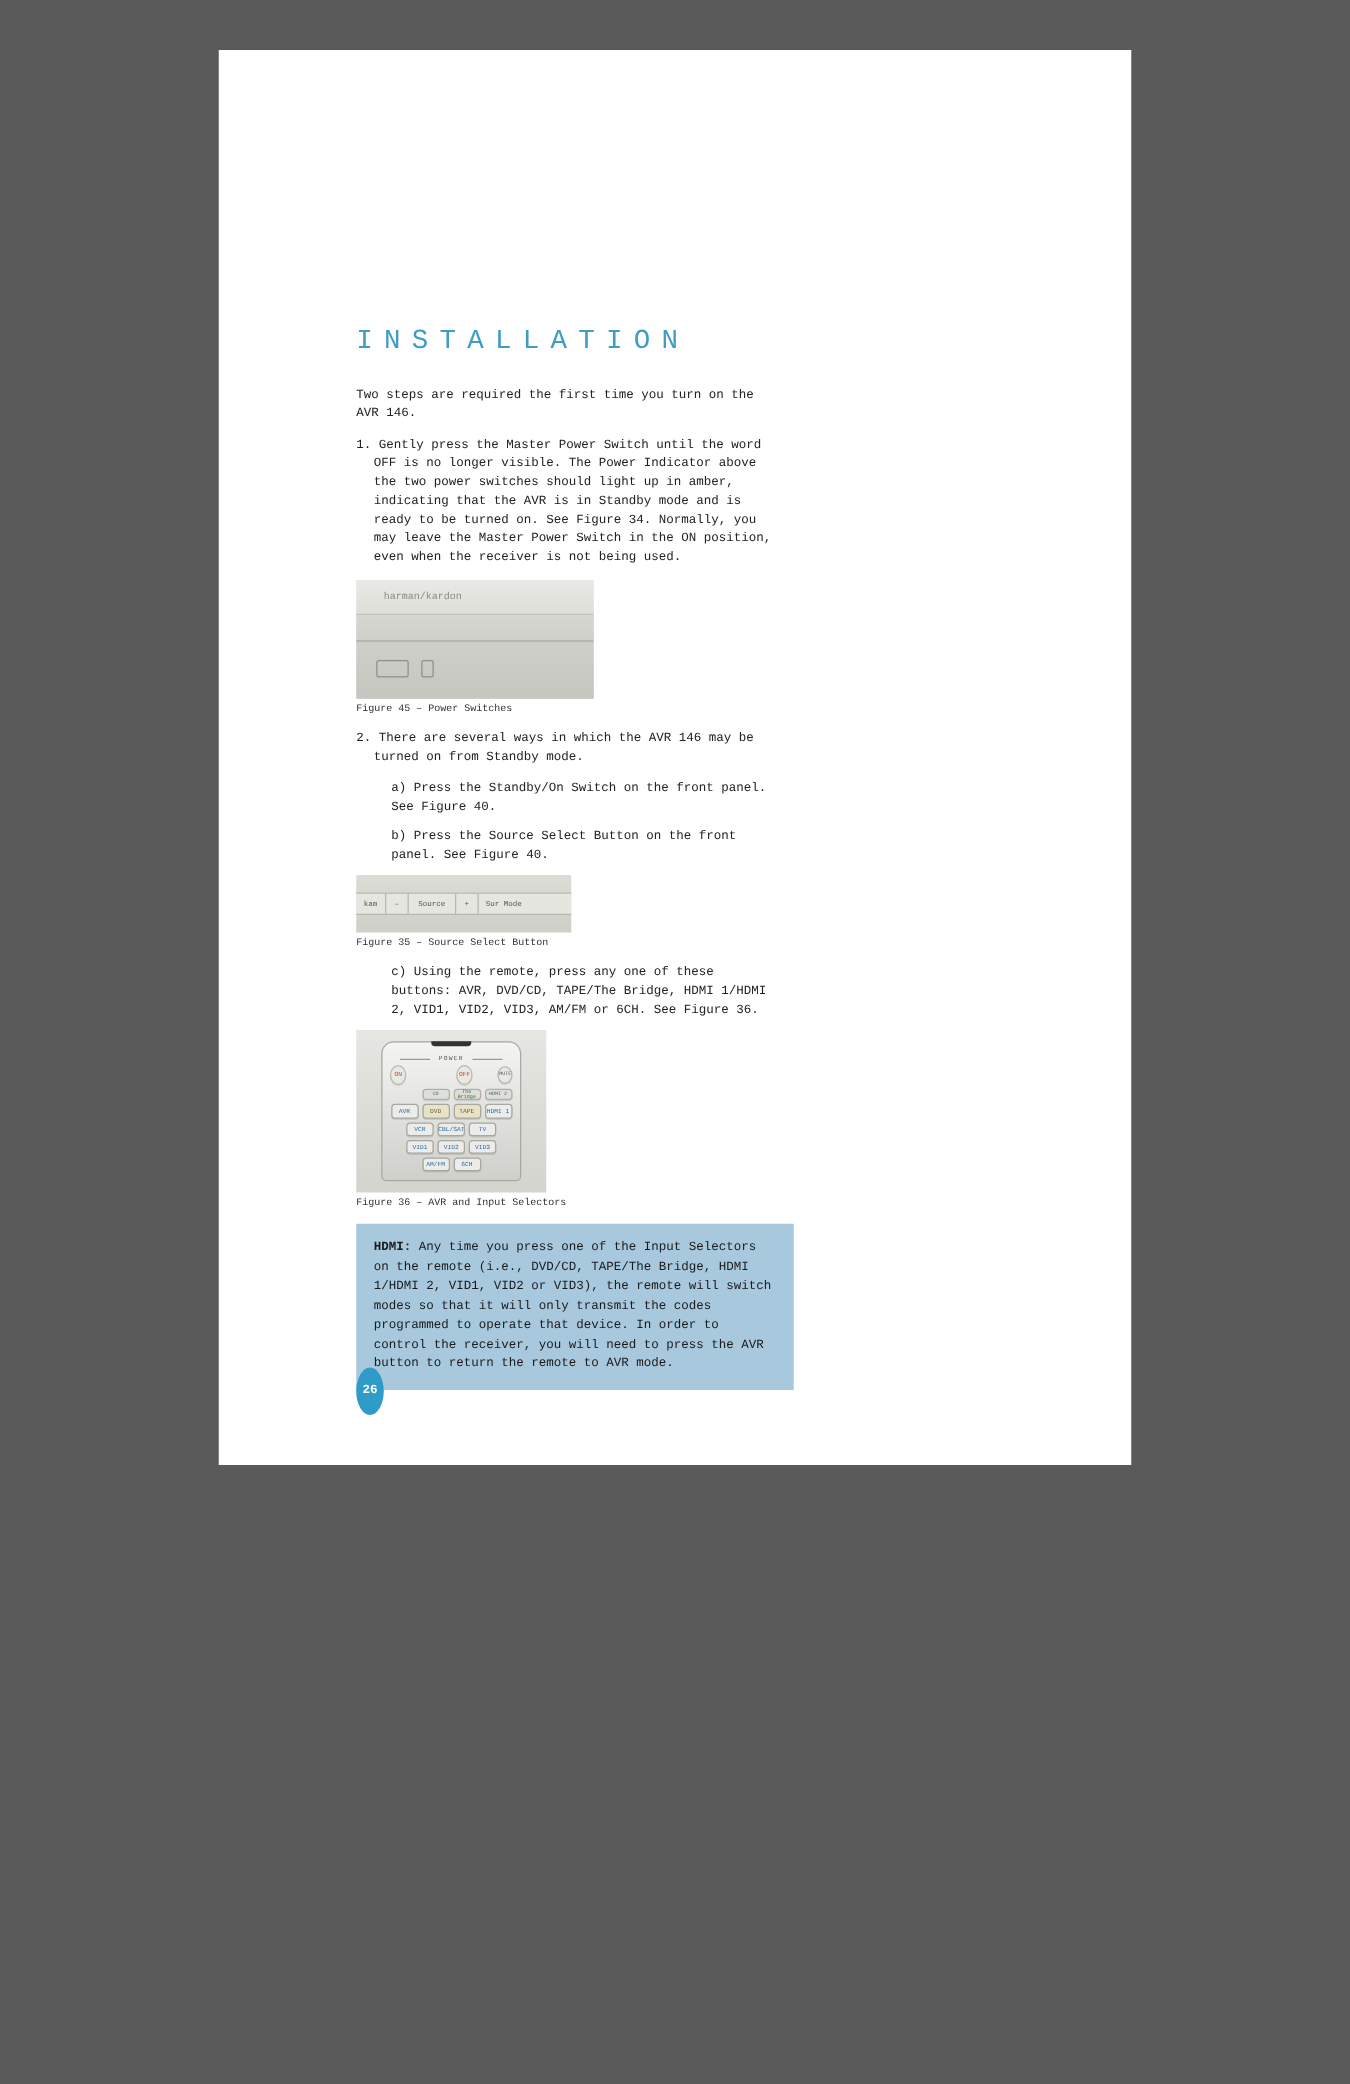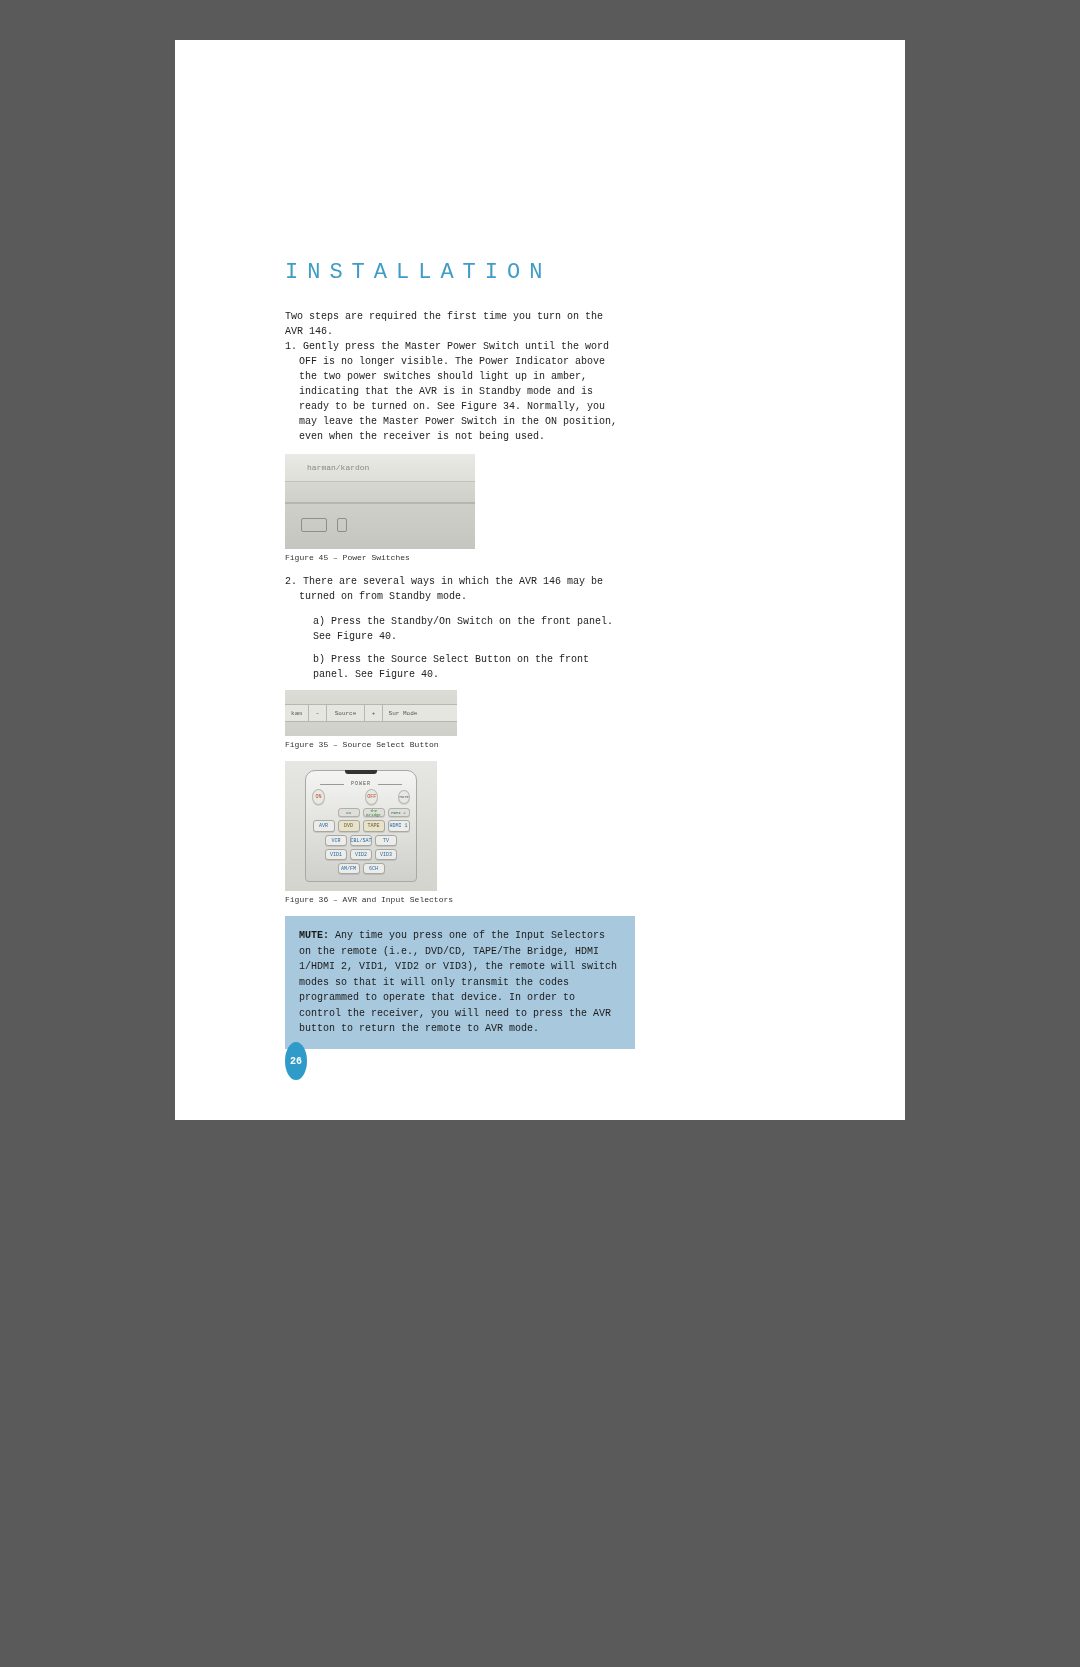--- a/index.html
+++ b/index.html
@@ -28,20 +28,21 @@
   .step-heading {
     font-size: 13px;
     font-weight: bold;
     color: #222;
     margin-bottom: 10px;
   }
   .body-text {
     font-size: 10px;
     line-height: 1.5;
     color: #222;
+    margin-bottom: 10px;
     max-width: 340px;
   }
   .list-item {
     font-size: 10px;
     line-height: 1.5;
     color: #222;
     margin-bottom: 10px;
     max-width: 340px;
     padding-left: 14px;
     text-indent: -14px;
@@ -280,20 +281,21 @@
     <div class="fig35-row">
       <div class="fig35-cell" style="width:24px">kam</div>
       <div class="fig35-cell" style="width:18px">–</div>
       <div class="fig35-cell" style="width:38px">Source</div>
       <div class="fig35-cell" style="width:18px">+</div>
       <div class="fig35-cell" style="width:40px;border-right:none">Sur Mode</div>
     </div>
   </div>
   <p class="figure-caption">Figure 35 – Source Select Button</p>
 
+  <p class="sub-item">c) Using the remote, press any one of these buttons: AVR, DVD/CD, TAPE/The Bridge, HDMI 1/HDMI 2, VID1, VID2, VID3, AM/FM or 6CH. See Figure 36.</p>
 
   <div class="fig36">
     <div class="remote">
       <div class="remote-slot"></div>
       <div class="remote-power-label">POWER</div>
       <div class="remote-row power-row">
         <div class="rbtn rbtn-round">ON</div>
         <div style="flex:1"></div>
         <div class="rbtn rbtn-round off">OFF</div>
         <div class="rbtn rbtn-round mute">MUTE</div>
@@ -322,18 +324,18 @@
       </div>
       <div class="remote-row">
         <div class="rbtn rbtn-rect small">AM/FM</div>
         <div class="rbtn rbtn-rect small">6CH</div>
       </div>
     </div>
   </div>
   <p class="figure-caption">Figure 36 – AVR and Input Selectors</p>
 
   <div class="note-box">
-    <span class="note-label">MUTE:</span><span> Any time you press one of the Input Selectors on the remote (i.e., DVD/CD, TAPE/The Bridge, HDMI 1/HDMI 2, VID1, VID2 or VID3), the remote will switch modes so that it will only transmit the codes programmed to operate that device. In order to control the receiver, you will need to press the AVR button to return the remote to AVR mode.</span>
+    <span class="note-label">HDMI:</span><span> Any time you press one of the Input Selectors on the remote (i.e., DVD/CD, TAPE/The Bridge, HDMI 1/HDMI 2, VID1, VID2 or VID3), the remote will switch modes so that it will only transmit the codes programmed to operate that device. In order to control the receiver, you will need to press the AVR button to return the remote to AVR mode.</span>
   </div>
 
   <div class="page-number">26</div>
 
 </div>
 
 </body></html>

